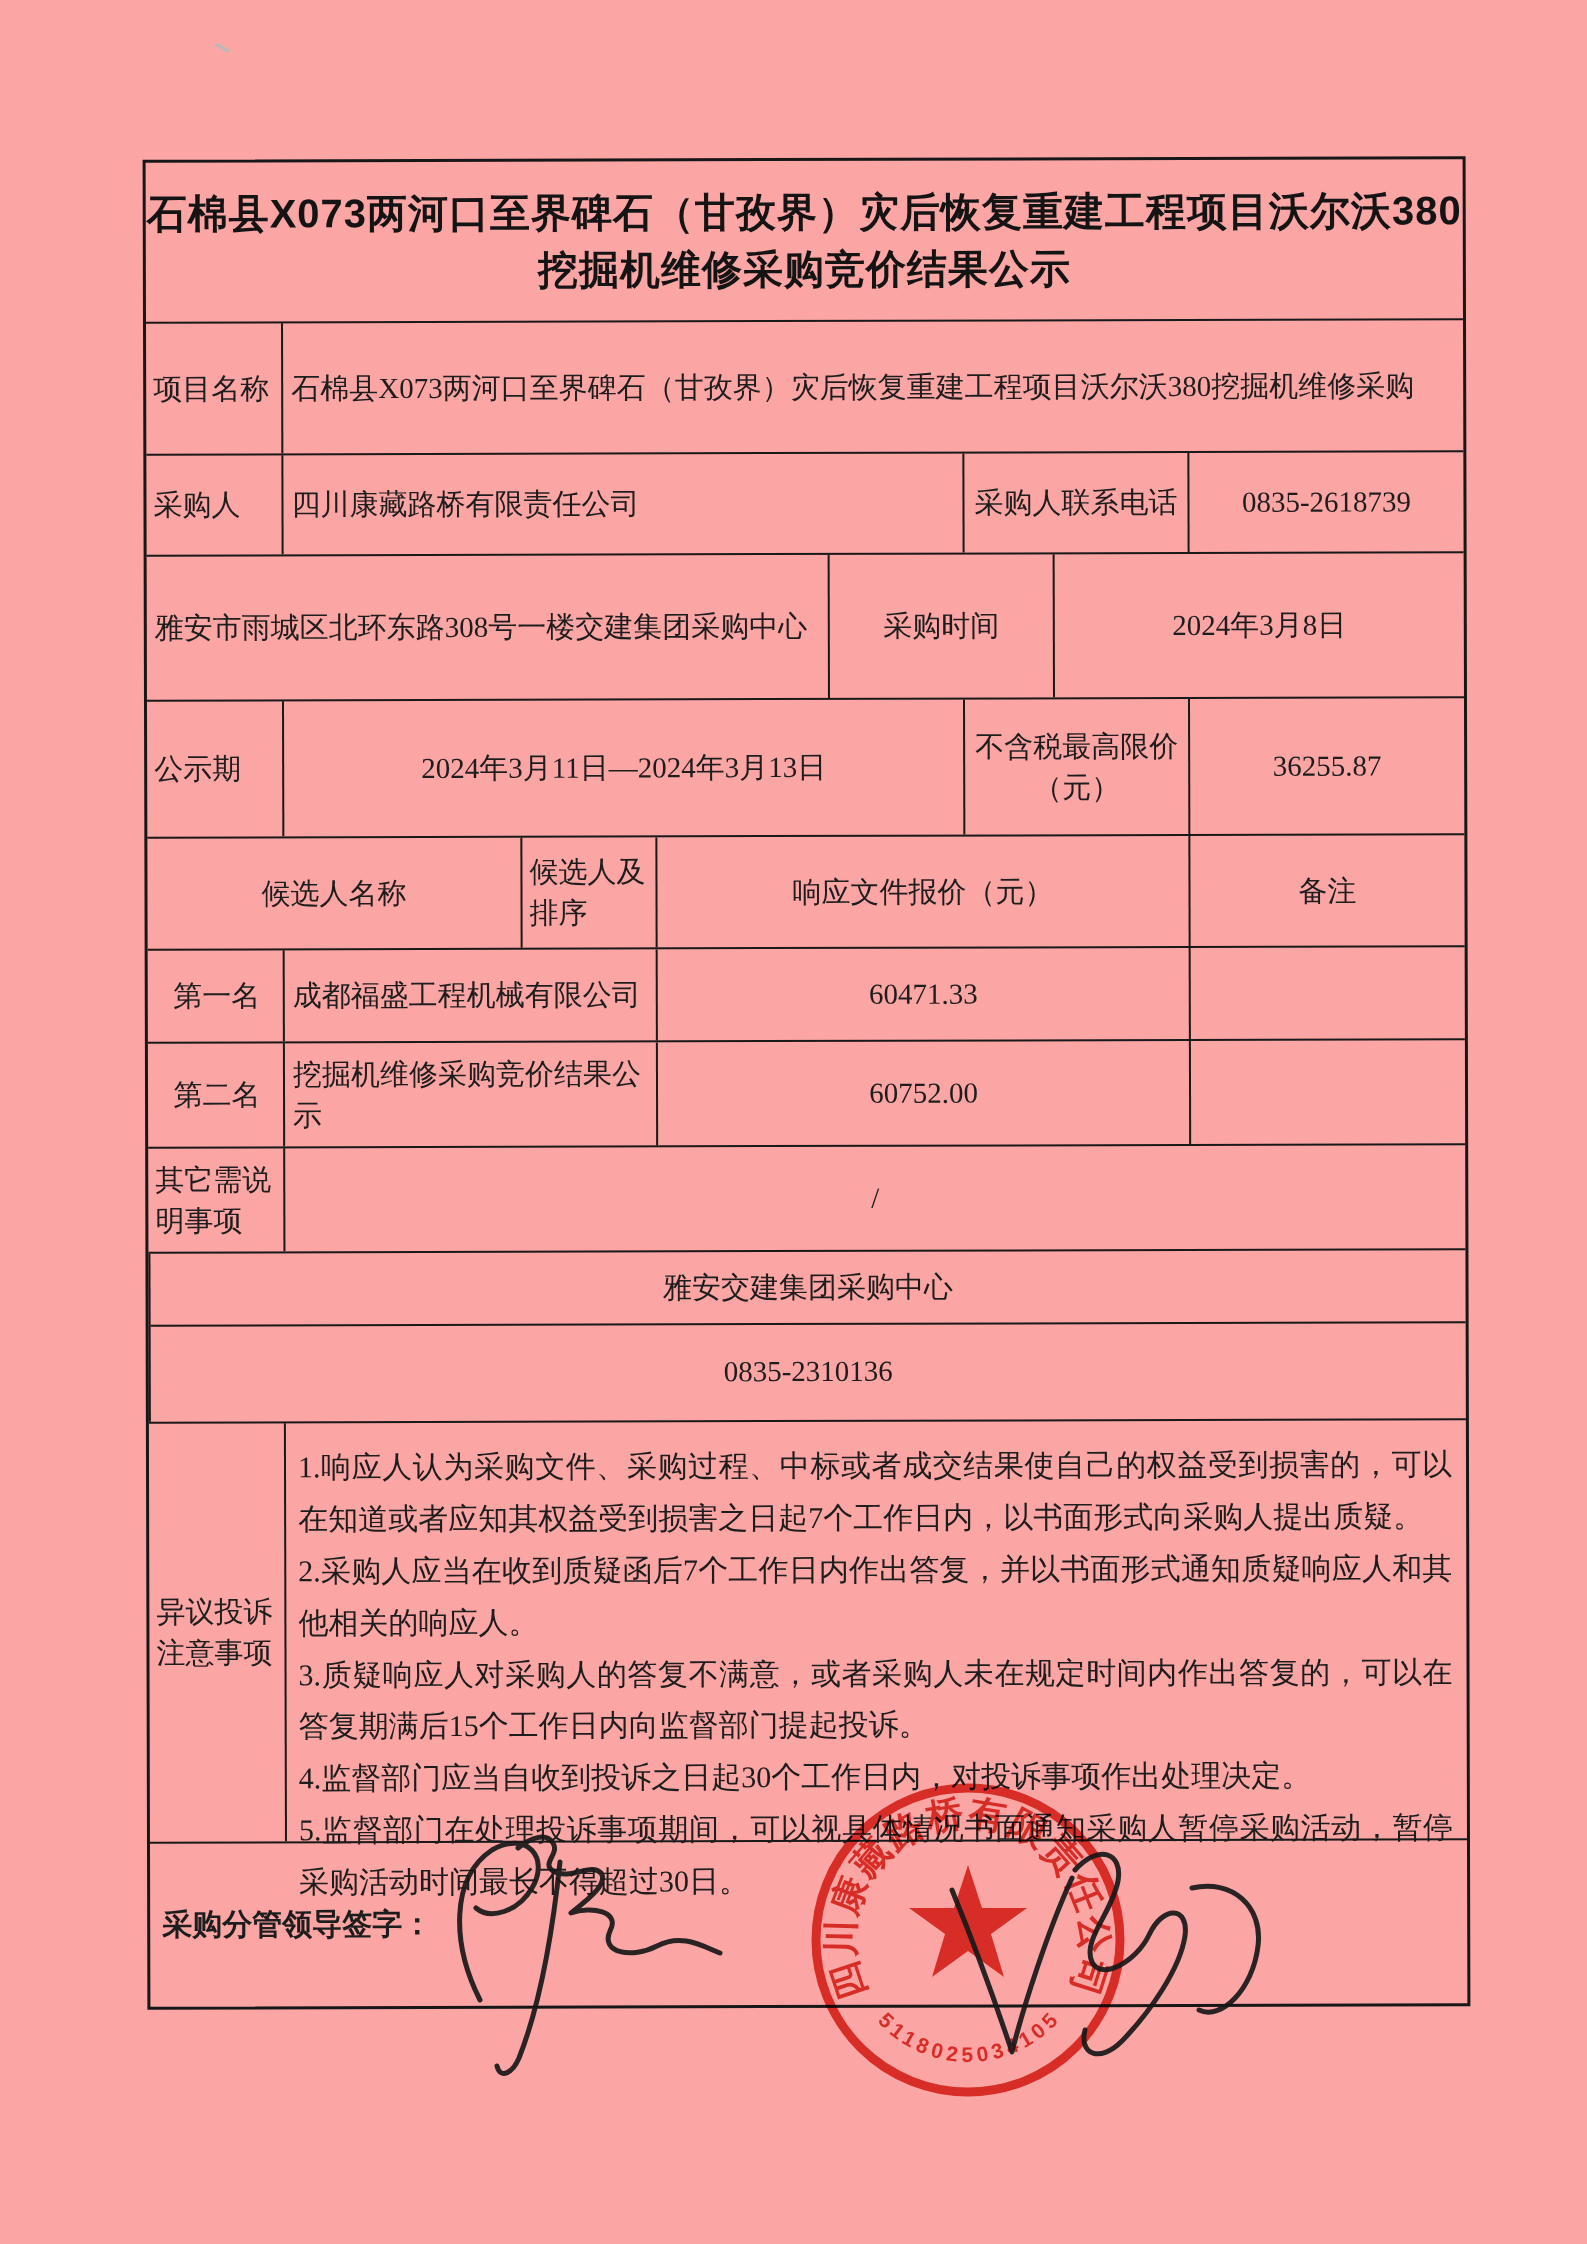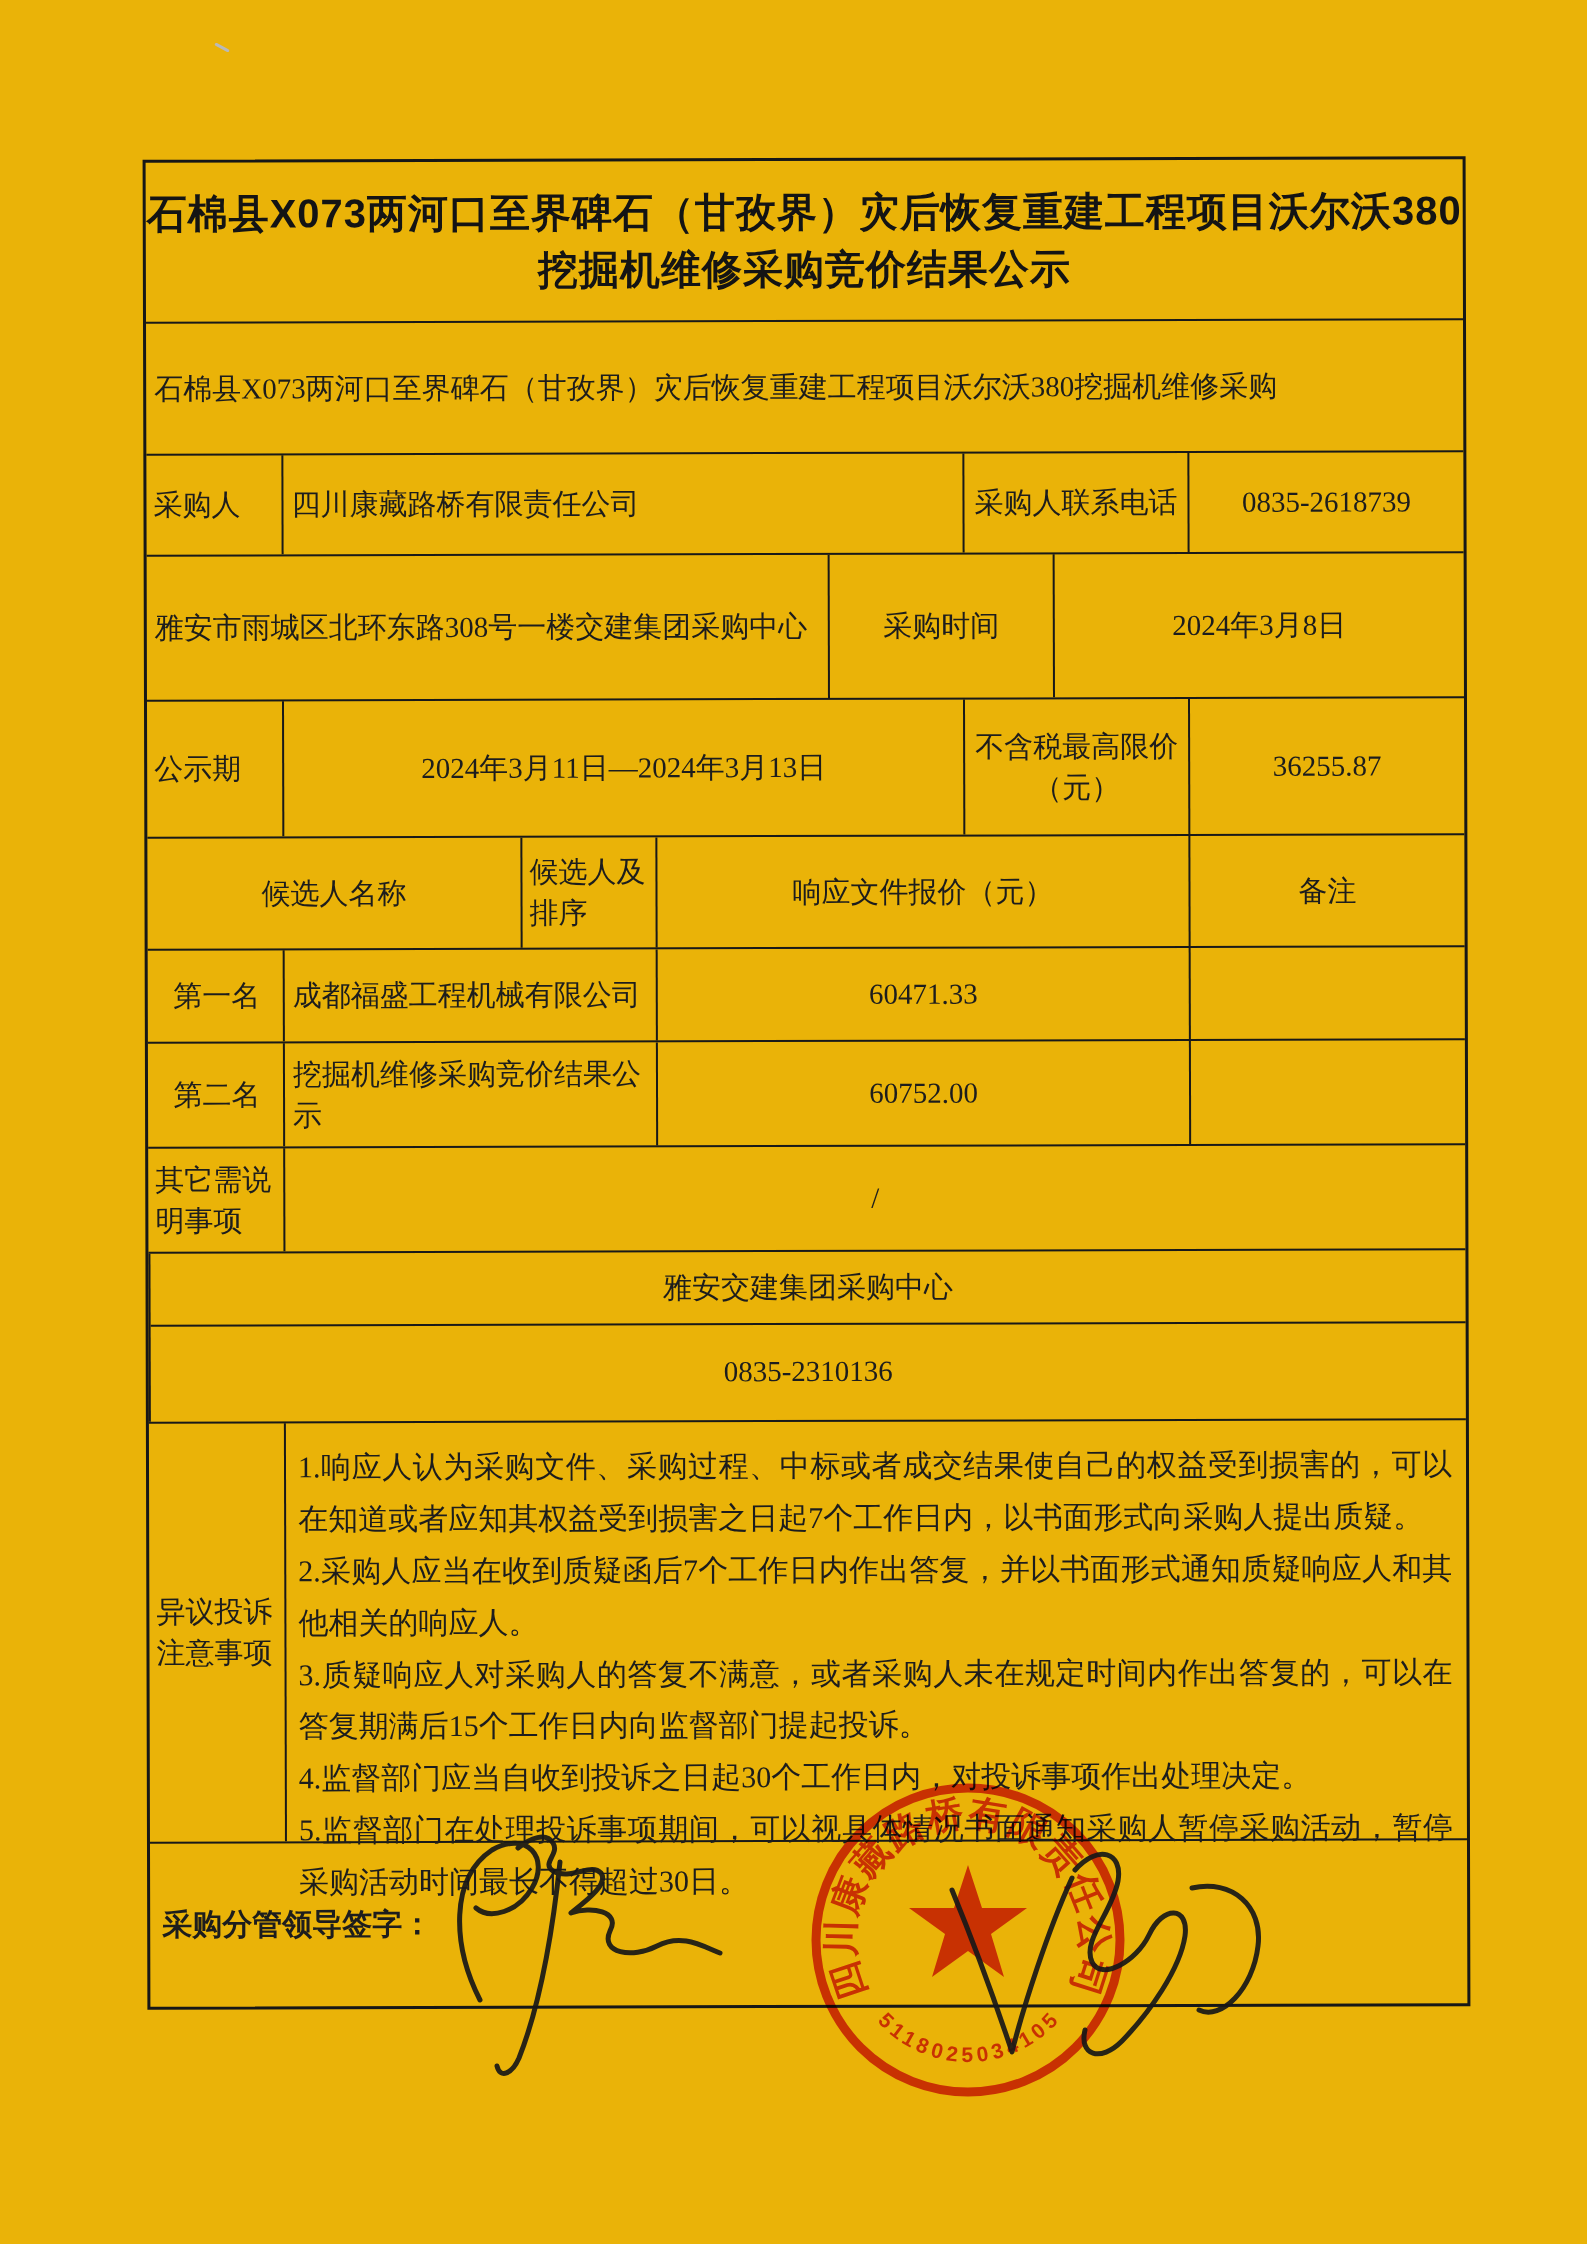--- a/index.html
+++ b/index.html
@@ -1,16 +1,16 @@
 <!DOCTYPE html>
 <html><head>
 <meta charset="utf-8">
 <style>
   html,body{margin:0;padding:0;background:#e8e8e8;}
-  .page{position:relative;width:1587px;height:2244px;background:#eab308;overflow:hidden;
+  .page{position:relative;width:1587px;height:2244px;background:#fca5a5;overflow:hidden;
         font-family:"Liberation Serif","DejaVu Serif",serif;color:#1d1d1d;}
   .speck{position:absolute;left:214px;top:46px;width:16px;height:3px;background:#b9b9b9;transform:rotate(28deg);border-radius:2px;}
   .doc-table{position:absolute;left:145px;top:158px;width:1323px;border:3px solid #171717;
              transform:rotate(-0.15deg);box-sizing:border-box;background:transparent;}
   .r{display:flex;border-top:2px solid #191919;box-sizing:border-box;}
   .r:first-child{border-top:none;}
   .c{border-left:2px solid #191919;box-sizing:border-box;display:flex;align-items:center;
      font-size:29px;line-height:1.4;padding:4px 8px;}
   .c:first-child{border-left:none;}
   .lab{flex:0 0 135px;justify-content:flex-start;padding-left:7px;padding-right:4px;}
@@ -58,20 +58,21 @@
   <div class="doc-table">
 
     <div class="r h-title">
       <div class="title-cell">
         <div>石棉县X073两河口至界碑石（甘孜界）灾后恢复重建工程项目沃尔沃380</div>
         <div>挖掘机维修采购竞价结果公示</div>
       </div>
     </div>
 
     <div class="r h-proj">
+      <div class="c lab">项目名称</div>
       <div class="c lft grow">石棉县X073两河口至界碑石（甘孜界）灾后恢复重建工程项目沃尔沃380挖掘机维修采购</div>
     </div>
 
     <div class="r h-buyer">
       <div class="c lab">采购人</div>
       <div class="c lft w-wide">四川康藏路桥有限责任公司</div>
       <div class="c cen w-mid">采购人联系电话</div>
       <div class="c cen grow">0835-2618739</div>
     </div>
 

